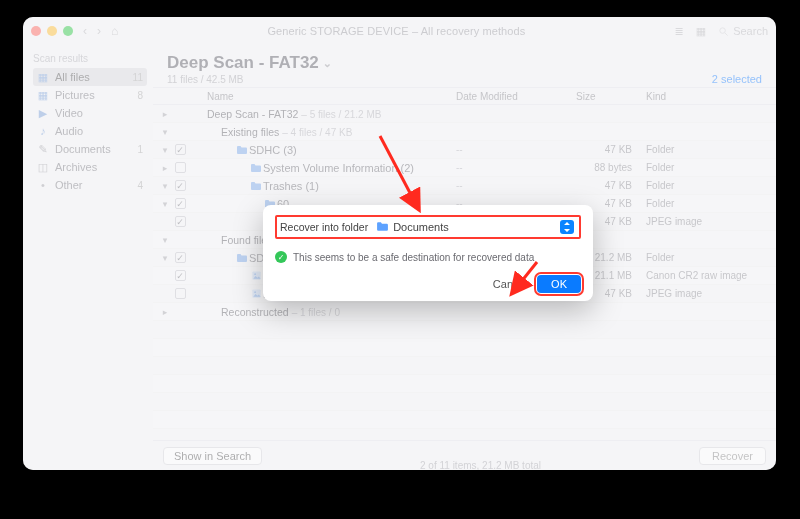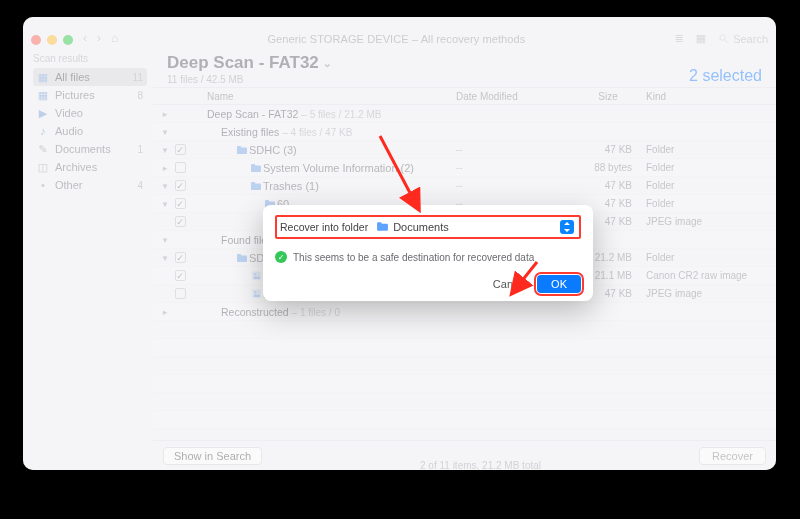--- a/index.html
+++ b/index.html
@@ -4,21 +4,21 @@
 <style>
   * { box-sizing: border-box; margin: 0; padding: 0; font-family: -apple-system, "Helvetica Neue", Arial, sans-serif; }
   body { background:#000; width:800px; height:519px; overflow:hidden; position:relative; }
   .window {
     position:absolute; left:23px; top:17px; width:753px; height:453px;
     background:#f3f3f5; border-radius:10px; box-shadow:0 12px 40px rgba(0,0,0,.5);
     display:flex; flex-direction:column; overflow:hidden;
   }
   
   .dim { position:absolute; inset:0; background:rgba(245,245,247,.55); pointer-events:none; z-index:3; }
-  .titlebar { height:28px; display:flex; align-items:flex-end; padding:0 8px; gap:6px; font-size:11px; color:#888; }
+  .titlebar { height:28px; display:flex; align-items:center; padding:0 8px; gap:6px; font-size:11px; color:#888; }
   .traffic { display:flex; gap:6px; }
   .traffic span { width:10px; height:10px; border-radius:50%; display:inline-block; }
   .tr-close { background:#ff5f57; } .tr-min { background:#febc2e; } .tr-max { background:#28c840; }
   .tb-nav { display:flex; gap:10px; color:#b8b8bc; font-size:12px; margin-left:4px; }
   .tb-title { flex:1; text-align:center; color:#9a9aa0; font-size:11px; letter-spacing:.1px; }
   .tb-right { display:flex; gap:12px; align-items:center; color:#b8b8bc; font-size:11px; }
   .searchbox { display:flex; align-items:center; gap:4px; color:#b8b8bc; }
   .searchbox svg { opacity:.6; }
   .body { flex:1; display:flex; min-height:0; }
   .sidebar { width:130px; padding:6px 6px 6px 10px; font-size:11px; color:#7a7a80; }
@@ -26,23 +26,23 @@
   .sb-item { display:flex; align-items:center; gap:6px; height:18px; border-radius:3px; padding:0 4px; }
   .sb-item.sel { background:#d9d9de; color:#555; }
   .sb-ico { width:12px; height:12px; display:inline-flex; align-items:center; justify-content:center; color:#7aa0d8; }
   .sb-ico.g { color:#a0a0a6; }
   .sb-count { margin-left:auto; font-size:10px; color:#aaa; }
   .main { flex:1; display:flex; flex-direction:column; min-width:0; }
   .header { padding:8px 14px 2px; display:flex; align-items:flex-end; }
   .h-left { flex:1; }
   .h-title { font-size:17px; font-weight:600; color:#5b5b64; display:flex; align-items:center; gap:4px; }
   .h-sub { font-size:10px; color:#a6a6ac; margin-top:1px; }
-  .h-sel { color:#1e82ff; font-size:16px; font-weight:500; }
+  .h-sel { color:#1e82ff; font-size:11px; font-weight:500; }
   .cols { display:flex; font-size:10px; color:#8a8a90; border-top:1px solid #e5e5ea; border-bottom:1px solid #e5e5ea; height:18px; align-items:center; padding-left:24px; }
-  .c-chk { width:30px; } .c-name { flex:1; } .c-date { width:120px; } .c-size { width:70px; text-align:center; padding-right:6px; } .c-kind { width:130px; }
+  .c-chk { width:30px; } .c-name { flex:1; } .c-date { width:120px; } .c-size { width:70px; text-align:left; padding-right:6px; } .c-kind { width:130px; }
   .list { flex:1; overflow:hidden; font-size:11px; color:#6b6b72; }
   .row { display:flex; align-items:center; height:18px; padding-left:6px; border-bottom:1px solid #efefef; }
   .row.stripe { background:#f7f7f9; }
   .row .disc { width:12px; text-align:center; color:#a8a8ae; font-size:9px; }
   .row .chk { width:18px; display:flex; justify-content:center; }
   .row .chkbox { width:11px; height:11px; border:1px solid #c4c4ca; border-radius:2px; display:inline-flex; align-items:center; justify-content:center; font-size:9px; color:#7a7a80; }
   .row .ind { display:inline-block; }
   .row .fico { width:14px; display:inline-flex; justify-content:center; color:#79a6e8; font-size:10px; }
   .row .nm { flex:1; white-space:nowrap; overflow:hidden; text-overflow:ellipsis; }
   .row .date { width:120px; color:#b2b2b8; font-size:10px; }

